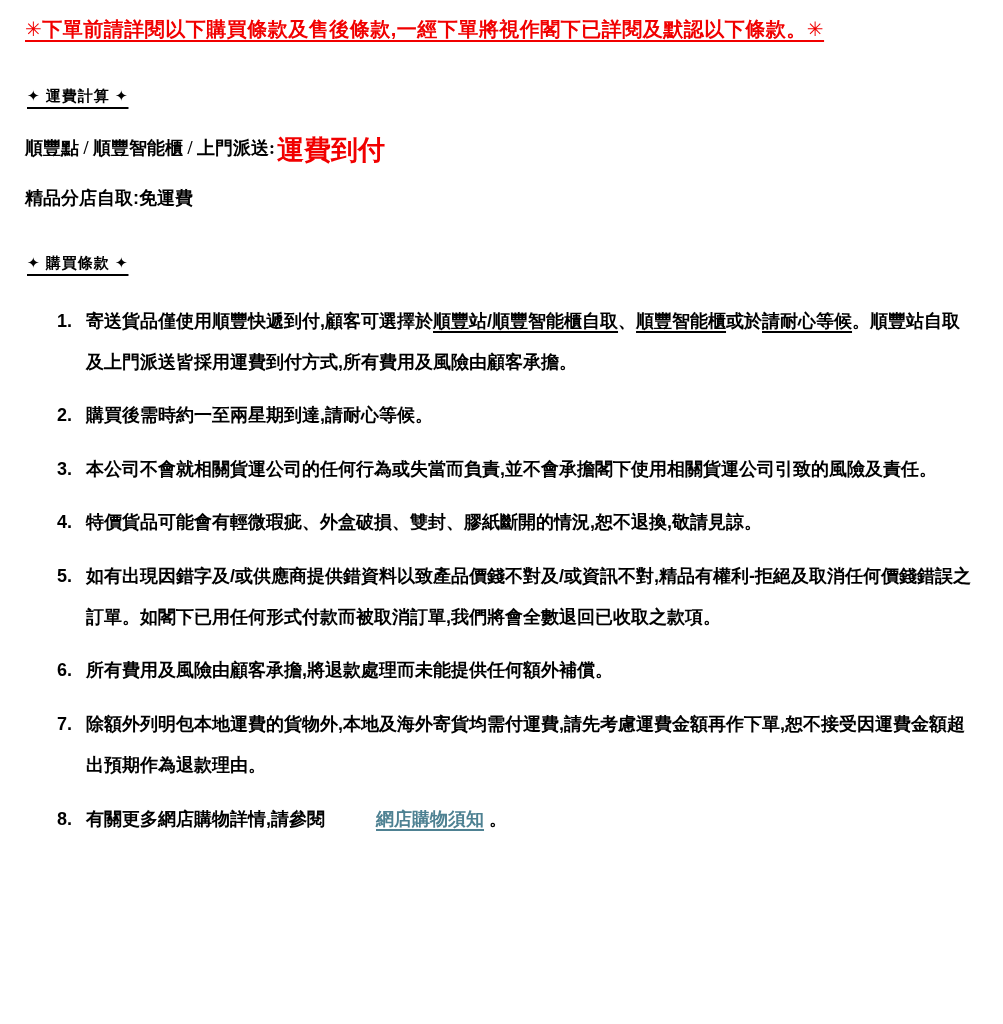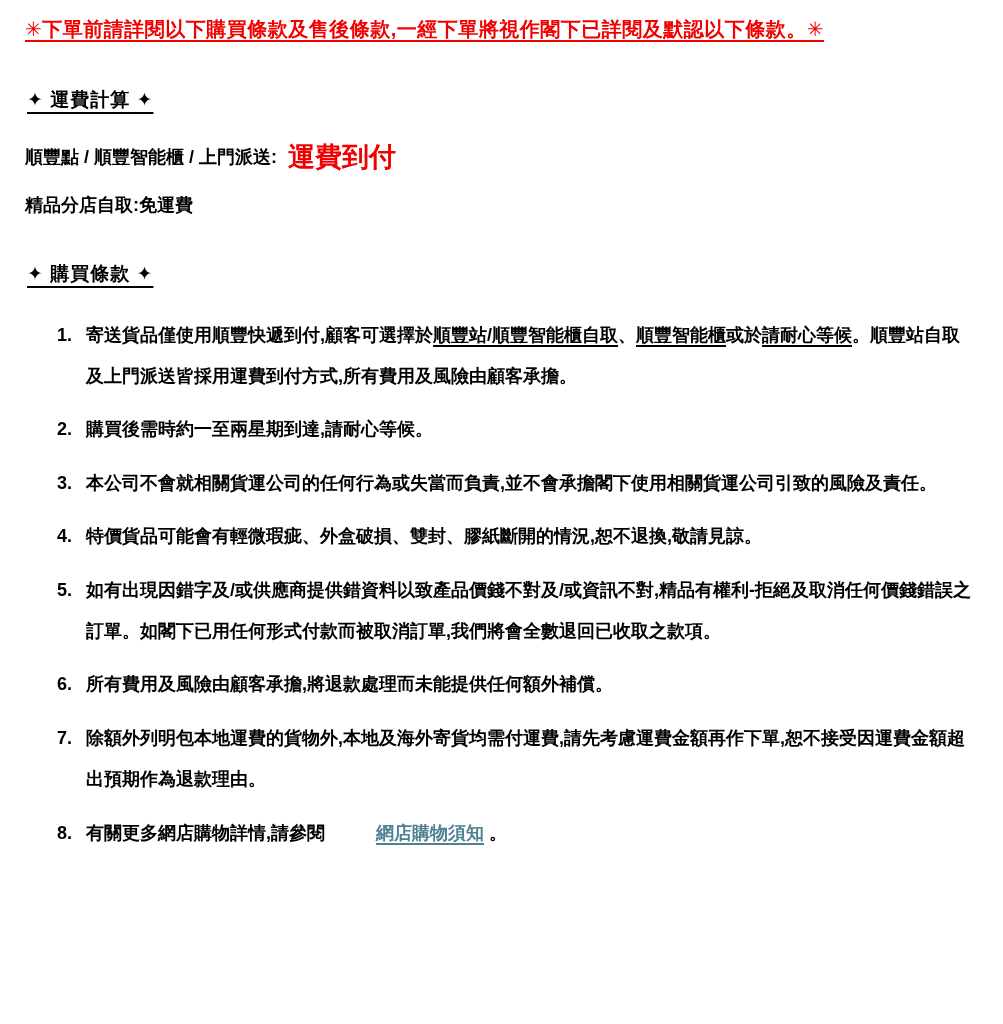--- a/index.html
+++ b/index.html
@@ -23,39 +23,40 @@
     color:var(--red);
     font-size:20px;
     line-height:1.35;
     text-decoration:underline;
     text-decoration-thickness:2px;
     text-underline-offset:4px;
     letter-spacing:0.5px;
   }
   .section-heading{
     margin:44px 0 0 2px;
-    font-size:19px;
+    font-size:15px;
     font-weight:700;
     text-decoration:underline;
     text-decoration-thickness:2px;
     text-underline-offset:6px;
     letter-spacing:1px;
   }
   .ship-line{
     margin:30px 0 0 0;
     font-size:18px;
     line-height:1.4;
     display:flex;
-    align-items:center;
+    align-items:flex-start;
+    font-family:Liberation Serif, serif;
   }
   .big-red{
     color:var(--red);
     font-size:27px;
     line-height:1.1;
-    margin-left:11px;
+    margin-left:2px;
   }
   .pickup-line{
     margin:20px 0 0 0;
     font-size:18px;
   }
   .terms-list{
     margin:28px 0 0 0;
     padding:0 0 0 32px;
   }
   .term-item{

